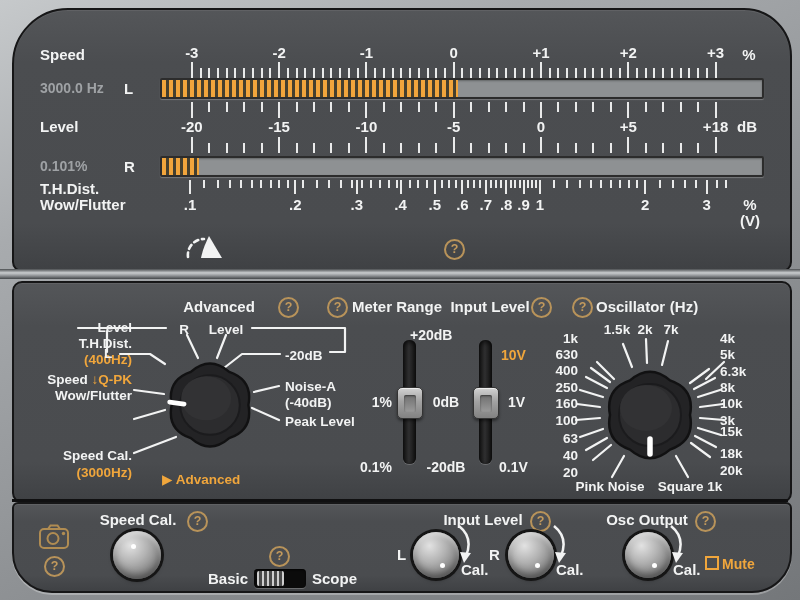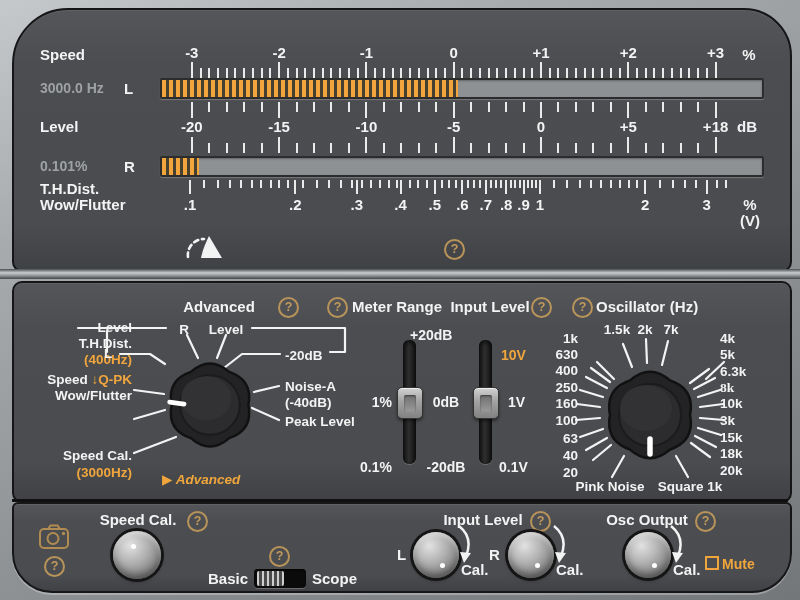--- a/index.html
+++ b/index.html
@@ -393,21 +393,21 @@
       <span>(-40dB)</span>
     </div>
     <div class="abs w fs13" style="left:271px;top:131px;">Peak Level</div>
 
     <svg class="abs" style="left:148px;top:74px;" width="96" height="96" viewBox="0 0 100 100">
       <path d="M90,50 Q95,76 70,84.6 Q50,102 30,84.6 Q5,76 10,50 Q5,24 30,15.4 Q50,-2 70,15.4 Q95,24 90,50 Z" fill="#232325" stroke="#111112" stroke-width="2.5"></path>
       <circle cx="50" cy="50" r="31" fill="#2c2c2e" stroke="#1b1b1d" stroke-width="2"></circle>
       <ellipse cx="46" cy="43" rx="26" ry="23" fill="#323234"></ellipse>
       <line x1="8" y1="47" x2="23" y2="49" stroke="#ffffff" stroke-width="5" stroke-linecap="round"></line>
     </svg>
-    <div class="abs orange fs13" style="left:148px;top:172px;font-style:italic;">
+    <div class="abs orange fs13" style="left:148px;top:172px;">
       <span>▶</span>
       <span>Advanced</span>
     </div>
 
     <div class="abs help" style="left:313px;top:14px;">?</div>
     <div class="abs w fs15" style="left:337px;top:15px;width:92px;text-align:center;">Meter Range</div>
     <div class="abs w fs15" style="left:432px;top:15px;width:88px;text-align:center;">Input Level</div>
     <div class="abs help" style="left:517px;top:14px;">?</div>
 
     <div class="abs strack" style="left:389px;top:57px;"></div>
@@ -440,24 +440,24 @@
     <div class="abs w tar fs13" style="left:500px;top:130px;width:64px;">100</div>
     <div class="abs w tar fs13" style="left:500px;top:148px;width:64px;">63</div>
     <div class="abs w tar fs13" style="left:500px;top:165px;width:64px;">40</div>
     <div class="abs w tar fs13" style="left:500px;top:182px;width:64px;">20</div>
     <div class="abs w fs13" style="left:603px;top:39px;transform:translateX(-50%);">1.5k</div>
     <div class="abs w fs13" style="left:631px;top:39px;transform:translateX(-50%);">2k</div>
     <div class="abs w fs13" style="left:657px;top:39px;transform:translateX(-50%);">7k</div>
     <div class="abs w fs13" style="left:706px;top:48px;">4k</div>
     <div class="abs w fs13" style="left:706px;top:64px;">5k</div>
     <div class="abs w fs13" style="left:706px;top:81px;">6.3k</div>
-    <div class="abs w fs13" style="left:706px;top:97px;font-family:Liberation Serif, serif;">8k</div>
+    <div class="abs w fs13" style="left:706px;top:97px;">8k</div>
     <div class="abs w fs13" style="left:706px;top:113px;">10k</div>
     <div class="abs w fs13" style="left:706px;top:130px;">3k</div>
-    <div class="abs w fs13" style="left:706px;top:147px;text-align:center;">15k</div>
+    <div class="abs w fs13" style="left:706px;top:141px;text-align:center;">15k</div>
     <div class="abs w fs13" style="left:706px;top:163px;">18k</div>
     <div class="abs w fs13" style="left:706px;top:180px;">20k</div>
     <div class="abs w fs13" style="left:596px;top:196px;transform:translateX(-50%);">Pink Noise</div>
     <div class="abs w fs13" style="left:676px;top:196px;transform:translateX(-50%);">Square 1k</div>
 
     <svg class="abs" style="left:586px;top:82px;" width="100" height="100" viewBox="0 0 100 100">
       <path d="M90,50 Q95,76 70,84.6 Q50,102 30,84.6 Q5,76 10,50 Q5,24 30,15.4 Q50,-2 70,15.4 Q95,24 90,50 Z" fill="#232325" stroke="#111112" stroke-width="2.5"></path>
       <circle cx="50" cy="50" r="31" fill="#2c2c2e" stroke="#1b1b1d" stroke-width="2"></circle>
       <ellipse cx="46" cy="43" rx="26" ry="23" fill="#323234"></ellipse>
       <line x1="50" y1="74" x2="50" y2="89" stroke="#ffffff" stroke-width="5.5" stroke-linecap="round"></line>

